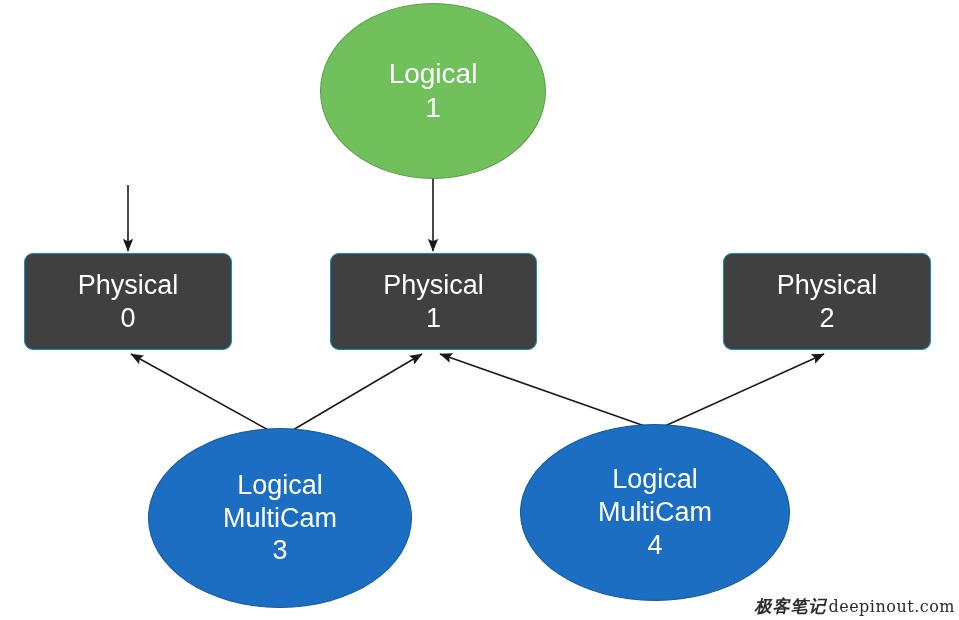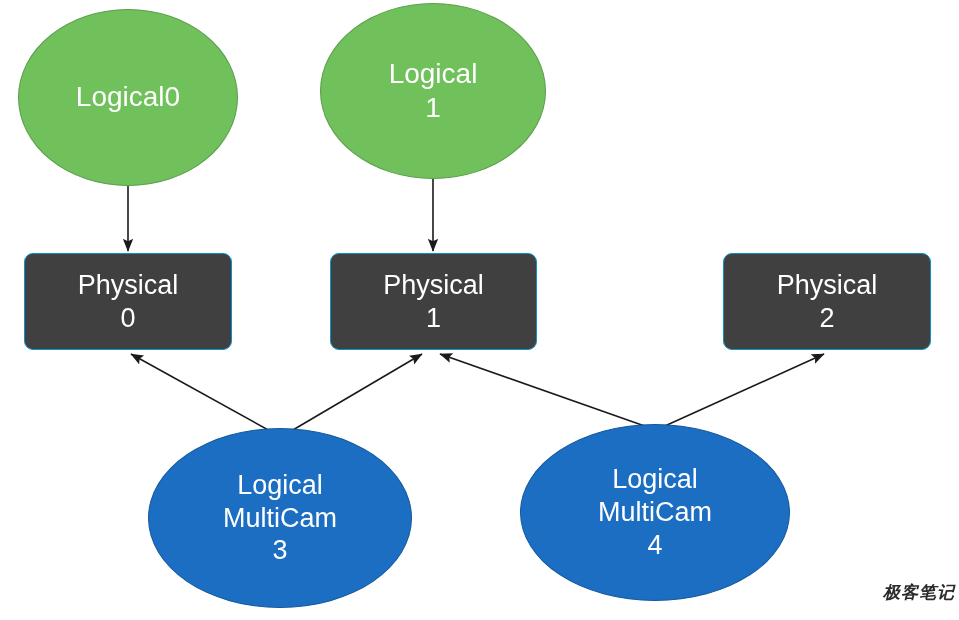--- a/index.html
+++ b/index.html
@@ -55,21 +55,21 @@
     border: 1px solid #15599c;
     font-size: 27px;
   }
   .node-label {
     display: block;
     padding: 0 6px;
   }
   #watermark {
     position: absolute;
     right: 4px;
-    bottom: 16px;
+    bottom: 2px;
     display: flex;
     align-items: baseline;
     z-index: 5;
     color: #2b2b2b;
     user-select: none;
   }
   #watermark .wm-cn {
     font-family: "DejaVu Serif", serif;
     font-size: 17px;
     font-weight: bold;
@@ -101,23 +101,20 @@
 
     <line x1="281" y1="437" x2="131" y2="354" stroke="#1a1a1a" stroke-width="1.6" marker-end="url(#arrowhead)"></line>
 
     <line x1="281" y1="437" x2="422" y2="354" stroke="#1a1a1a" stroke-width="1.6" marker-end="url(#arrowhead)"></line>
 
     <line x1="656" y1="430" x2="440" y2="354" stroke="#1a1a1a" stroke-width="1.6" marker-end="url(#arrowhead)"></line>
 
     <line x1="656" y1="430" x2="824" y2="354" stroke="#1a1a1a" stroke-width="1.6" marker-end="url(#arrowhead)"></line>
   </svg>
 
-  <div class="node node-ellipse node-green" style="left:18px; top:9px; width:220px; height:177px;">
-    <span class="node-label">Logical0</span>
-  </div>
 
   <div class="node node-ellipse node-green" style="left:320px; top:3px; width:226px; height:176px;">
     <span class="node-label">Logical
 1</span>
   </div>
 
   <div class="node node-rect" style="left:24px; top:253px; width:208px; height:97px;">
     <span class="node-label">Physical
 0</span>
   </div>
@@ -139,15 +136,16 @@
   </div>
 
   <div class="node node-ellipse node-darkblue" style="left:520px; top:424px; width:270px; height:177px;">
     <span class="node-label">Logical
 MultiCam
 4</span>
   </div>
 
   <div id="watermark">
     <span class="wm-cn">极客笔记</span>
+    <span class="wm-domain">deepinout.com</span>
   </div>
 
 </div>
 
 </body></html>

